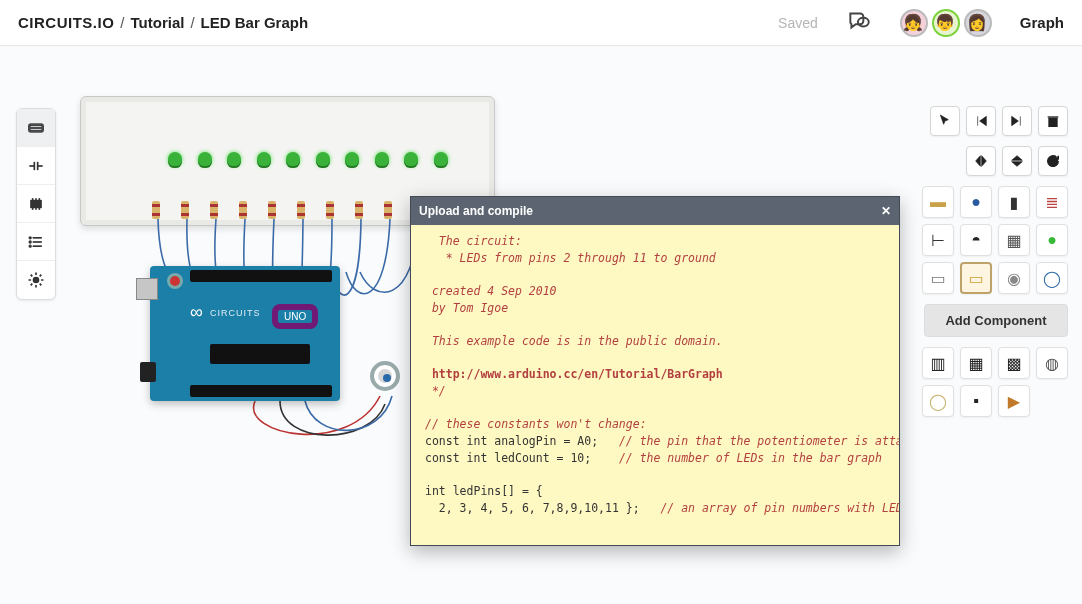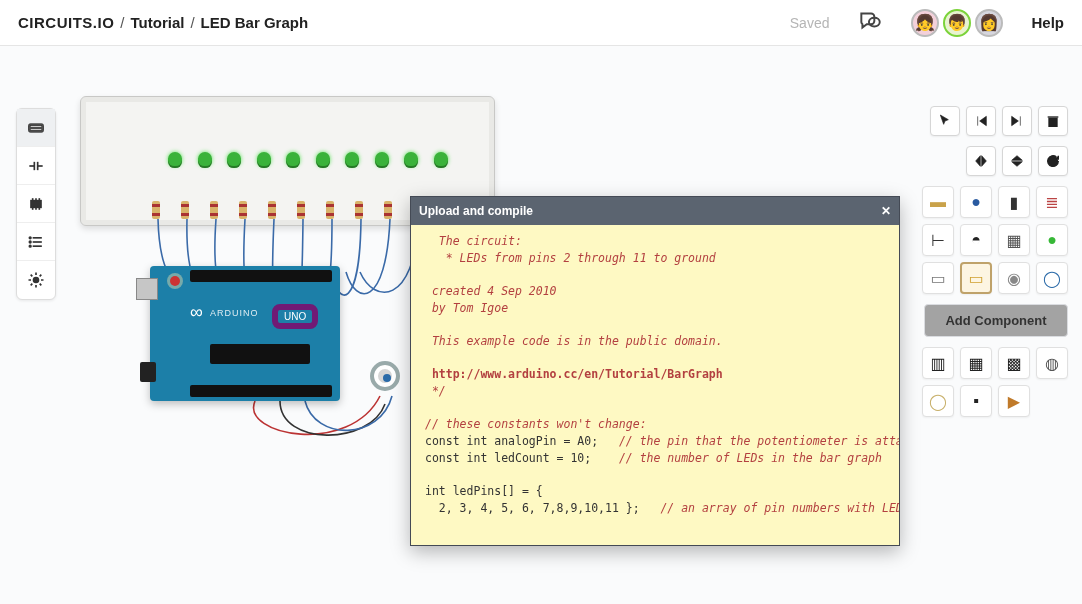--- a/index.html
+++ b/index.html
@@ -161,21 +161,21 @@
   .sqbtn svg{width:16px;height:16px;stroke:#222;fill:#222;}
   .comp-grid{display:grid;grid-template-columns:repeat(4,32px);gap:6px;justify-content:flex-end;}
   .comp{
     width:32px;height:32px;border:1px solid #e0e0e0;border-radius:4px;background:#fff;
     display:flex;align-items:center;justify-content:center;font-size:16px;
     box-shadow:0 1px 2px rgba(0,0,0,.05);
   }
   .comp.sel{border:2px solid #bfa26a;background:#fdf5e2;}
   .add-component{
     width:144px;padding:8px 0;margin-left:auto;
-    background:#a3a3a3;border:1px solid #dadce0;border-radius:4px;
+    background:#e5e5e5;border:1px solid #dadce0;border-radius:4px;
     font-size:13px;font-weight:600;color:#333;text-align:center;
   }
 </style>
 </head>
 <body>
 
 <div class="header">
   <div class="breadcrumb">
     <span class="brand">CIRCUITS.IO</span>
     <span class="sep">/</span>
@@ -189,21 +189,21 @@
       <svg viewBox="0 0 24 24" stroke-width="1.8">
           <path d="M4 5h9a3 3 0 0 1 3 3v4a3 3 0 0 1-3 3H9l-4 3v-3a3 3 0 0 1-1-2V8a3 3 0 0 1 0-0z" fill="none"></path>
           <ellipse cx="16" cy="13" rx="5" ry="4" fill="none"></ellipse>
         </svg>
     </span>
     <div class="avatars">
       <div class="avatar" style="background:#f3d0da">👧</div>
       <div class="avatar" style="background:#e8f3d0">👦</div>
       <div class="avatar" style="background:#d6d6de">👩</div>
     </div>
-    <span class="help">Help</span>
+    <span class="help">Graph</span>
   </div>
 </div>
 
 <div class="canvas">
 
   <div class="left-toolbar">
     <div class="tbtn active">
         <svg viewBox="0 0 24 24">
           <rect x="3" y="7" width="18" height="10" rx="2" fill="#555"></rect>
           <rect x="5" y="9" width="14" height="2" fill="#fff"></rect>
@@ -298,21 +298,21 @@
   </svg>
 
   <div class="arduino">
     <div class="usb"></div>
     <div class="pwr"></div>
     <div class="reset"></div>
     <div class="headers h-top"></div>
     <div class="headers h-bot"></div>
     <div class="chip"></div>
     <span class="infinity">∞</span>
-    <span class="label">ARDUINO</span>
+    <span class="label">CIRCUITS</span>
     <span class="uno">UNO</span>
   </div>
 
   <div class="pot"></div>
 
   <div class="code-panel">
     <div class="code-titlebar">
       <span>Upload and compile</span>
       <span class="code-close">✕</span>
     </div>

